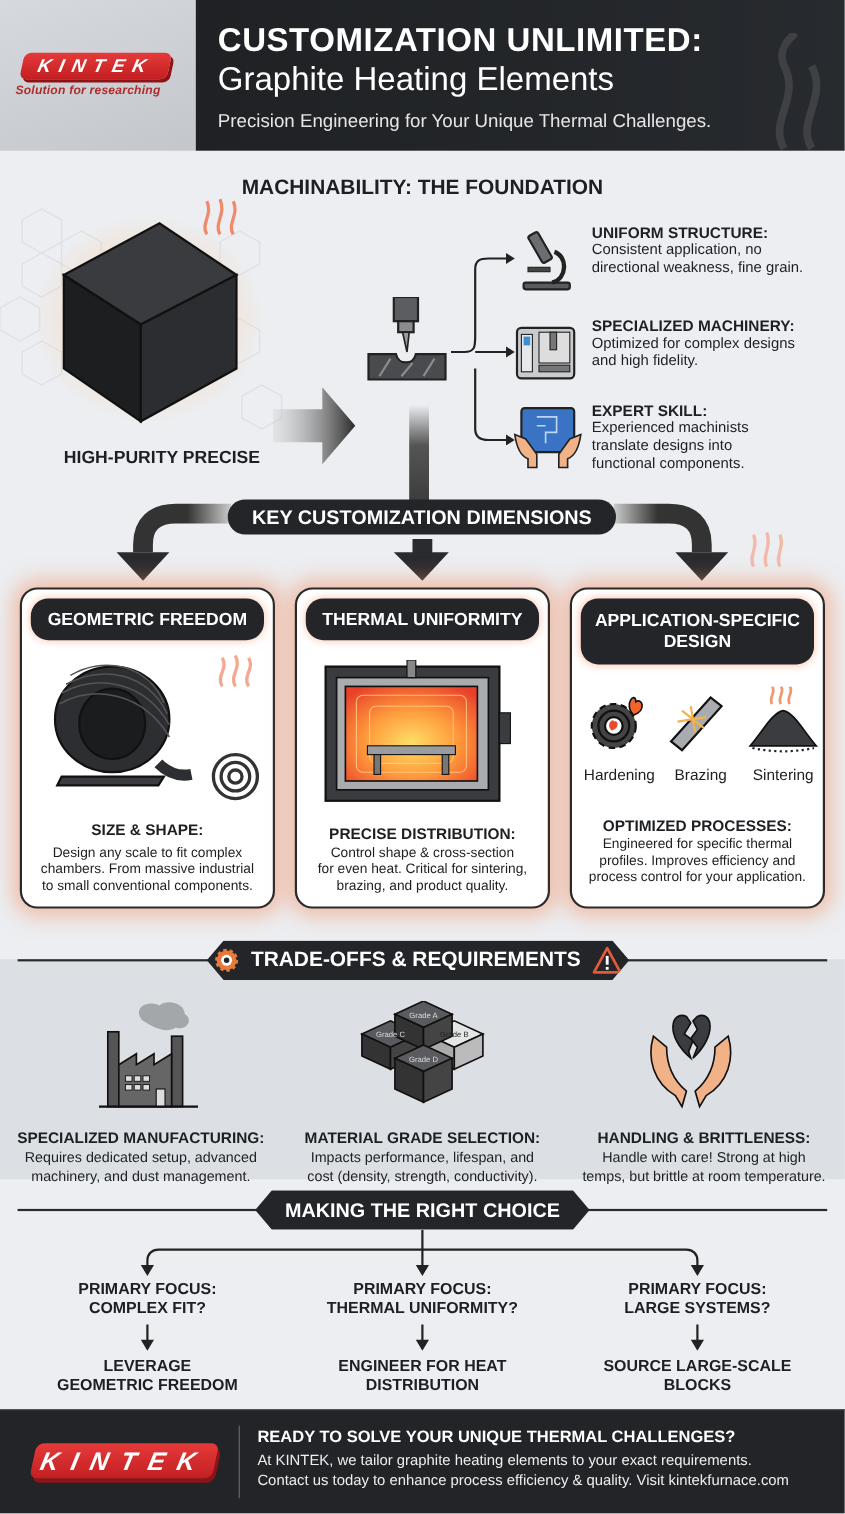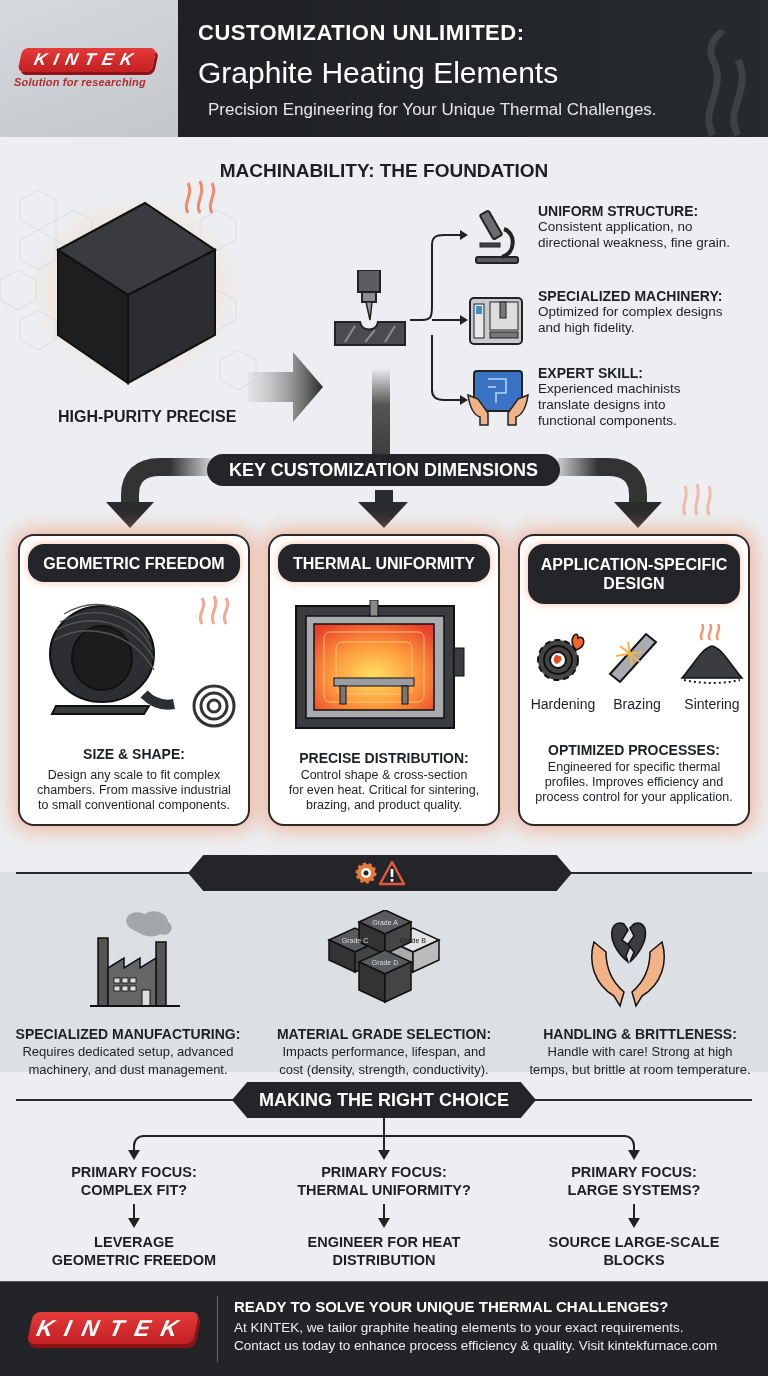--- a/index.html
+++ b/index.html
@@ -6,23 +6,23 @@
   html, body { width: 768px; height: 1376px; overflow: hidden; }
   body { font-family: "Liberation Sans", sans-serif; background: #eceef1; color: #1d1f22; position: relative; }
 
   
   .header { position: absolute; left: 0; top: 0; width: 768px; height: 137px; display: flex; }
   .header-left { width: 178px; height: 137px; background: linear-gradient(160deg, #d6d9dd 0%, #c3c7cc 100%); position: relative; }
   .header-right { flex: 1; background: linear-gradient(90deg, #1f2124 0%, #272a2e 100%); position: relative; overflow: hidden; }
   .logo-badge { position: absolute; left: 20px; top: 48px; width: 134px; height: 24px; background: linear-gradient(180deg,#e53a3a 0%, #c31f22 100%); border-radius: 6px; transform: skewX(-12deg); box-shadow: 3px 3px 0 #8e1316; display:flex; align-items:center; justify-content:center; }
   .logo-badge span { display:block; transform: skewX(0deg); color: #fff; font-weight: bold; font-style: italic; letter-spacing: 7px; font-size: 17px; }
   .logo-tag { position: absolute; left: 14px; top: 76px; font-size: 11px; font-style: italic; color: #b32a2a; font-weight: bold; letter-spacing: 0.2px; }
-  .h-title1 { position: absolute; left: 20px; top: 20px; color: #fff; font-size: 22px; font-weight: bold; letter-spacing: 0.5px; white-space: nowrap; }
+  .h-title1 { position: absolute; left: 20px; top: 20px; color: #fff; font-size: 30px; font-weight: bold; letter-spacing: 0.5px; white-space: nowrap; }
   .h-title2 { position: absolute; left: 20px; top: 56px; color: #fff; font-size: 30px; white-space: nowrap; }
-  .h-sub { position: absolute; left: 20px; top: 100px; color: #e6e6e6; font-size: 17px; white-space: nowrap; margin-left: 10px; }
+  .h-sub { position: absolute; left: 20px; top: 100px; color: #e6e6e6; font-size: 17px; white-space: nowrap; }
   .smoke { position: absolute; right: 10px; top: 30px; opacity: 0.25; }
 
   
   .sec1-title { position: absolute; left: 0; width: 768px; top: 160px; text-align: center; font-size: 19px; font-weight: bold; }
   .hex-bg { position: absolute; left: 0; top: 180px; width: 260px; height: 240px; opacity: 0.5; }
   .cube-wrap { position: absolute; left: 30px; top: 195px; width: 210px; height: 185px; }
   .cube-glow { position: absolute; left: 0; top: 0; width: 210px; height: 190px; border-radius: 50%; background: radial-gradient(ellipse at center, rgba(255,160,80,0.55) 0%, rgba(255,190,130,0.25) 45%, rgba(255,255,255,0) 70%); }
   .hp-label { position: absolute; left: 58px; top: 408px; font-size: 16px; font-weight: bold; }
   .big-arrow { position: absolute; left: 248px; top: 352px; }
   .drill { position: absolute; left: 330px; top: 270px; }
@@ -299,20 +299,21 @@
 
 <div class="to-band"></div>
 <div class="rule" style="left:16px;top:872px;width:176px"></div>
 <div class="rule" style="left:570px;top:872px;width:182px"></div>
 <div class="to-pill">
   <svg width="24" height="24" viewBox="0 0 24 24">
     <circle cx="12" cy="12" r="9" fill="#e7793a" stroke="#e7793a" stroke-width="3" stroke-dasharray="3 2.6"></circle>
     <circle cx="12" cy="12" r="5" fill="#fff"></circle>
     <circle cx="12" cy="12" r="2.5" fill="#232528"></circle>
   </svg>
+  <span class="lbl">TRADE-OFFS &amp; REQUIREMENTS</span>
   <svg width="28" height="26" viewBox="0 0 28 26">
     <polygon points="14,2 26,24 2,24" fill="none" stroke="#e35a3a" stroke-width="2.5" stroke-linejoin="round"></polygon>
     <rect x="12.7" y="9" width="2.6" height="8" fill="#fff"></rect>
       <rect x="12.7" y="19" width="2.6" height="2.6" fill="#fff"></rect>
   </svg>
 </div>
 
 <svg class="to-icon" style="left:90px;top:908px" width="90" height="100" viewBox="0 0 90 100">
   <path d="M40 20 C30 10 42 0 55 6 C62 0 78 4 78 14 C86 18 80 30 70 26 C60 32 50 26 40 20Z" fill="#8c8e92" opacity="0.7"></path>
   <rect x="8" y="30" width="10" height="68" fill="#555" stroke="#111" stroke-width="1.5"></rect>

